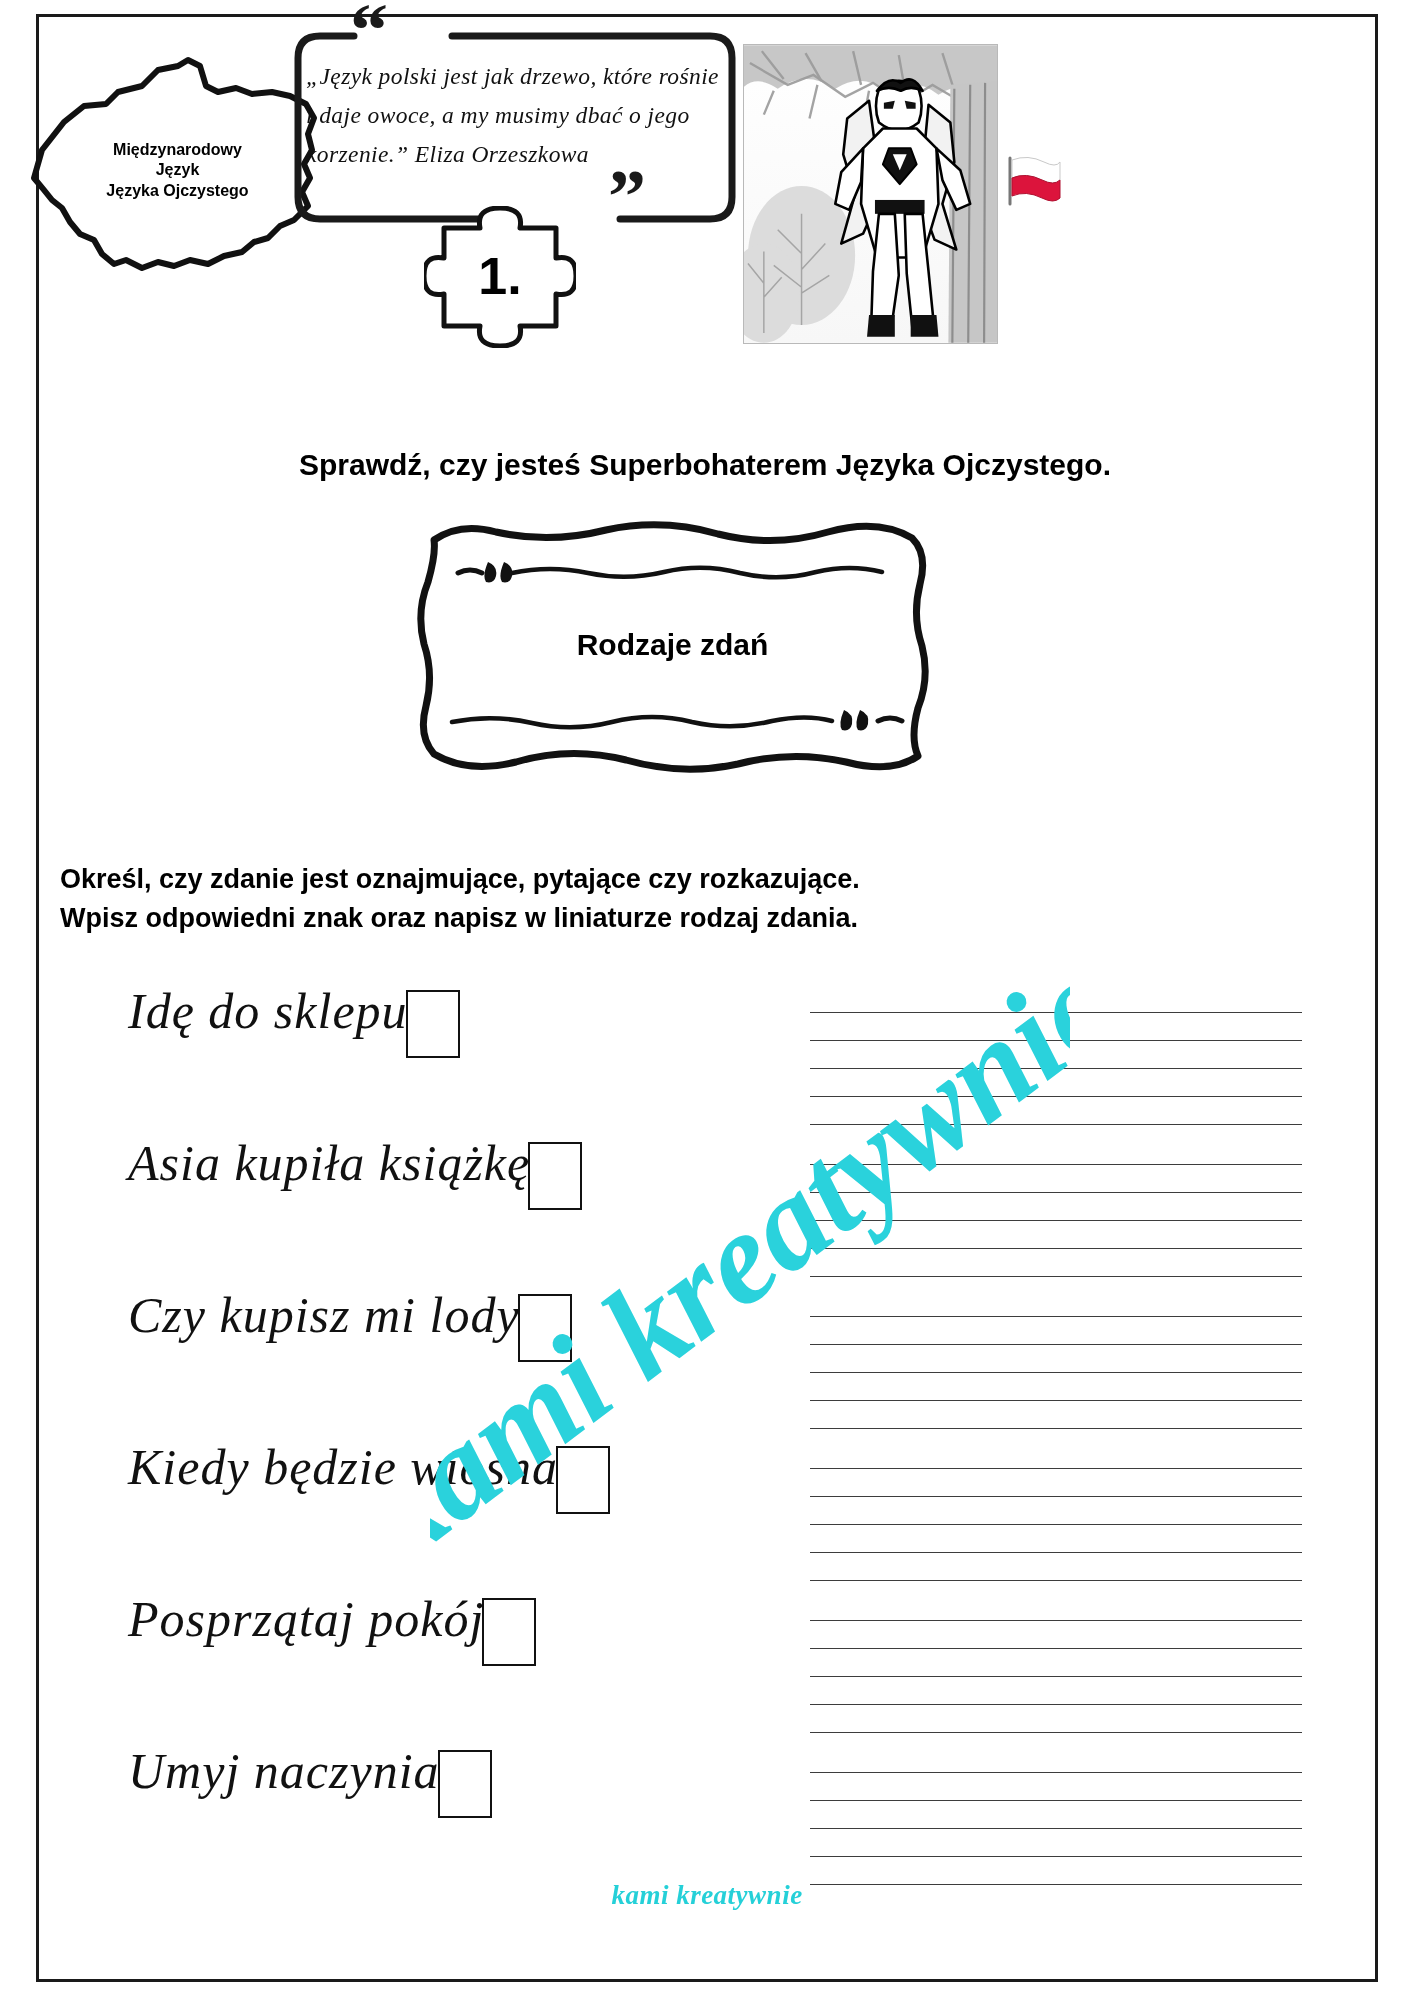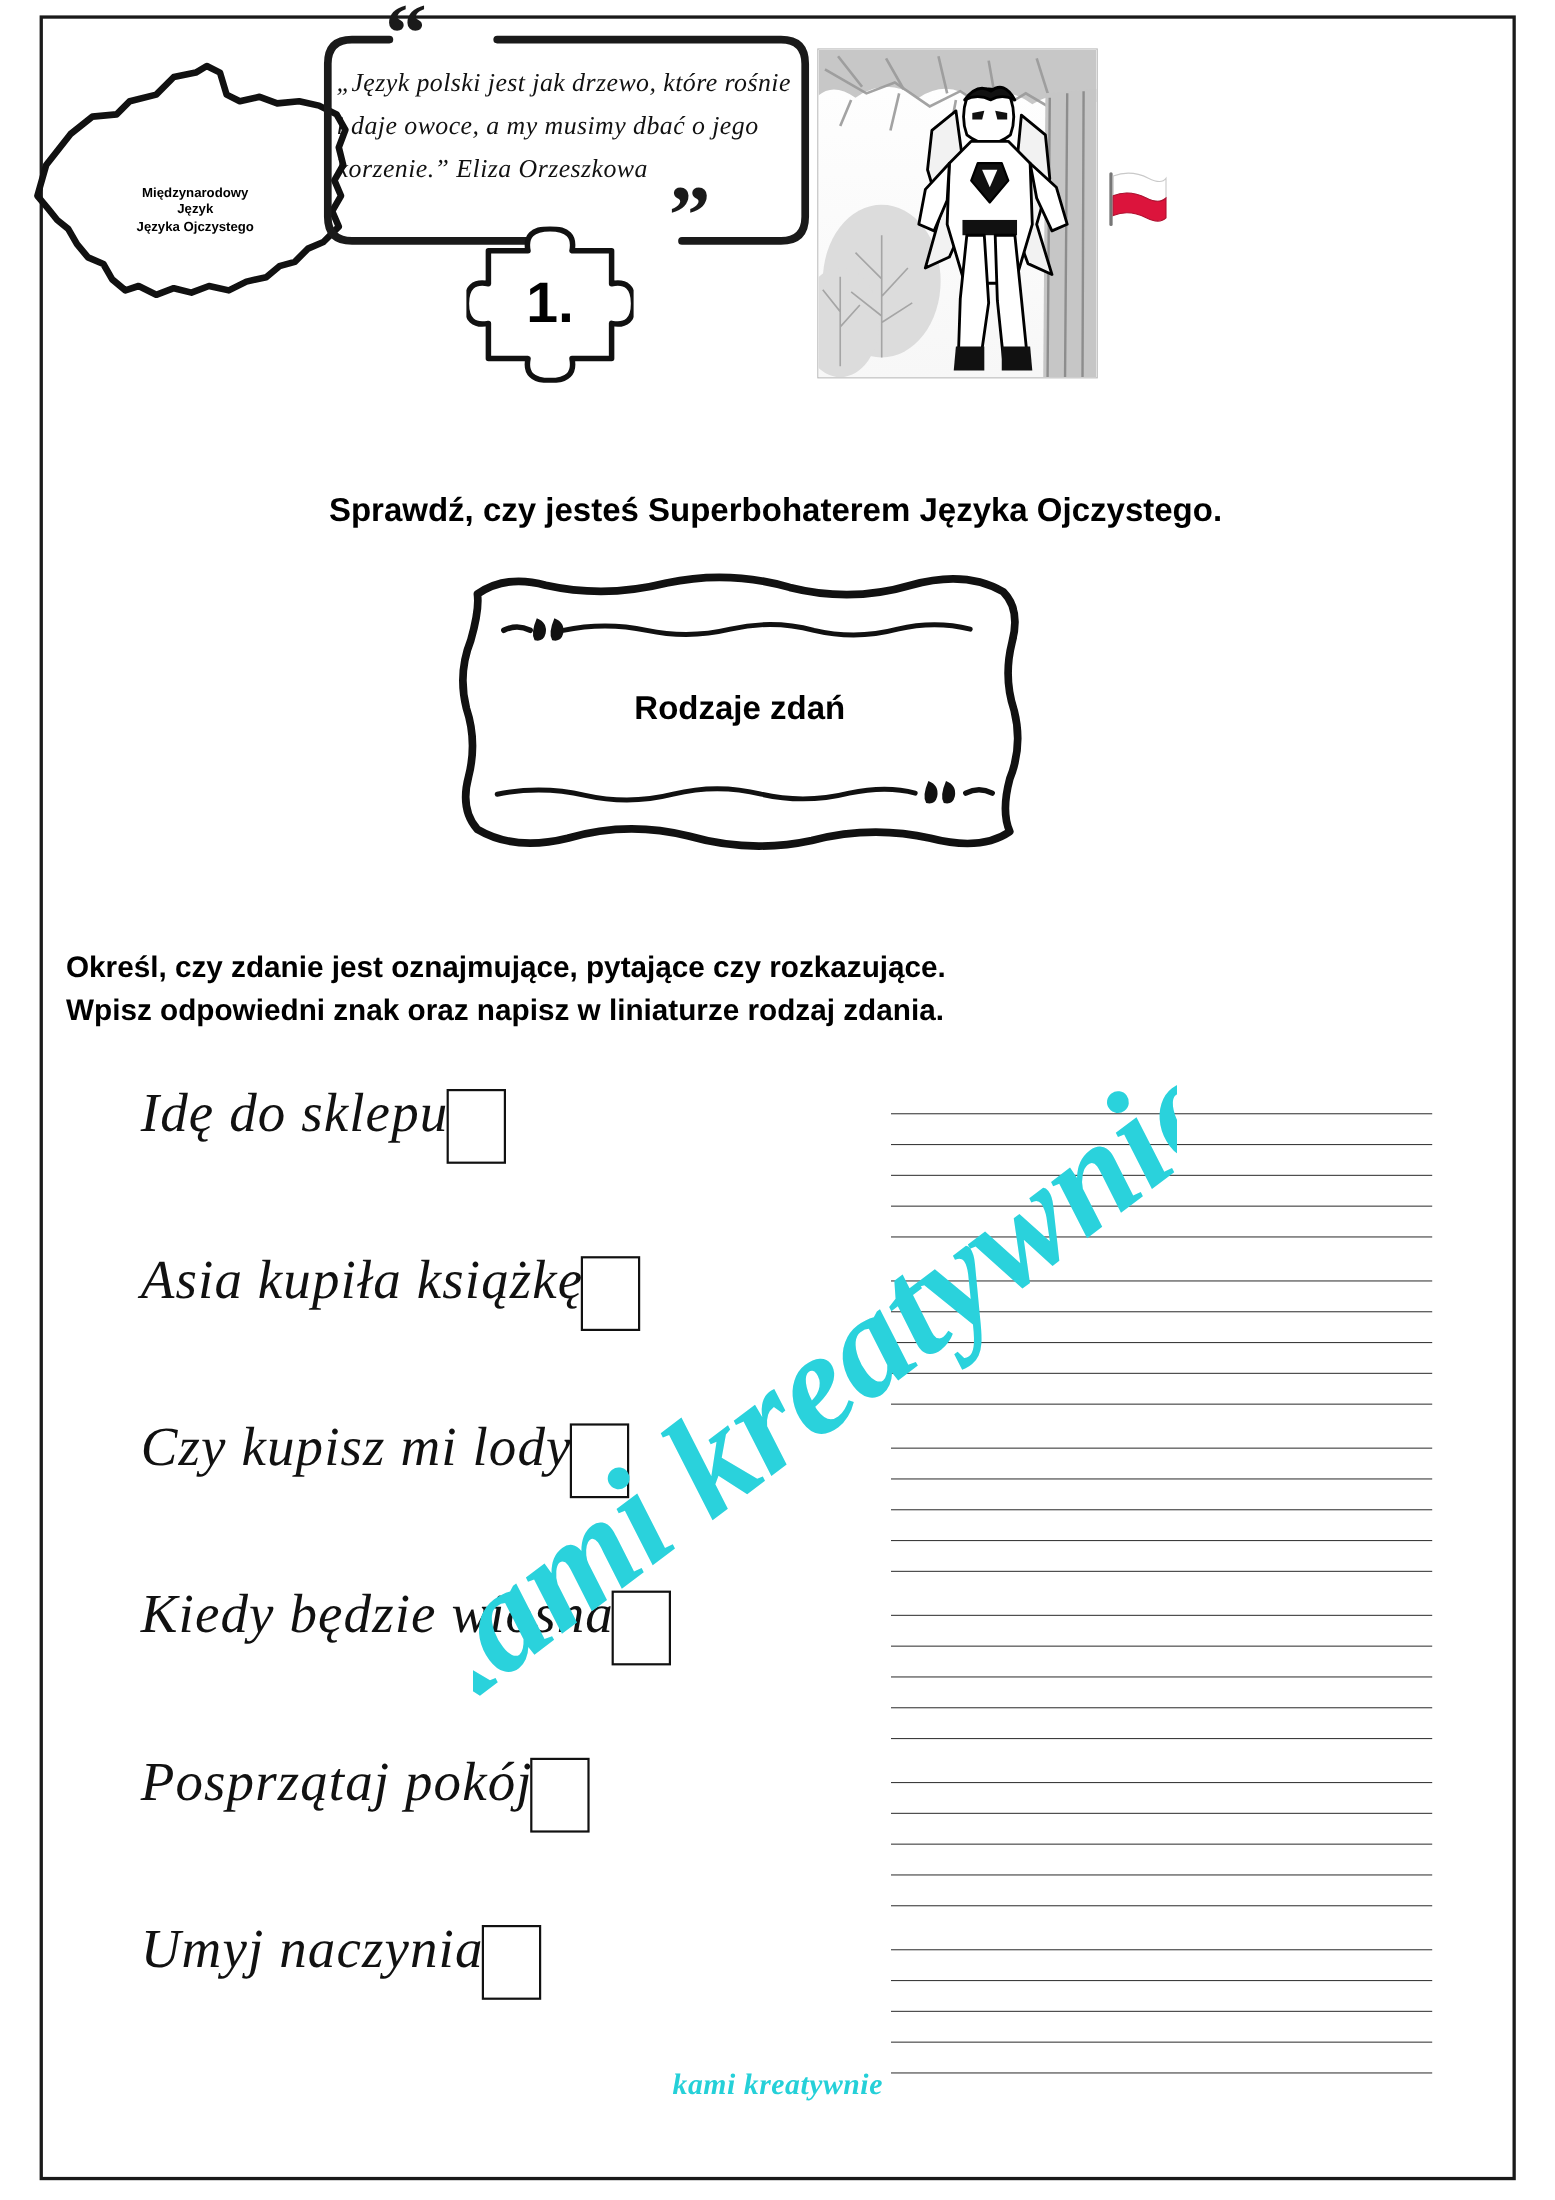--- a/index.html
+++ b/index.html
@@ -27,24 +27,23 @@
     left: 22px; top: 30px;
     width: 300px; height: 250px;
   }
   .map-wrap svg { display: block; width: 300px; height: 250px; }
   .map-label {
     position: absolute;
     left: 48px; top: 110px;
     width: 215px;
     text-align: center;
     font-weight: bold;
-    font-size: 12px;
+    font-size: 16px;
     line-height: 1.28;
     color: #000;
-    margin-top: 28px;
   }
 
   
   .quote-wrap {
     position: absolute;
     left: 290px; top: 30px;
     width: 450px; height: 195px;
   }
   .quote-frame { position: absolute; inset: 0; }
   .quote-frame svg { display: block; width: 450px; height: 195px; }

